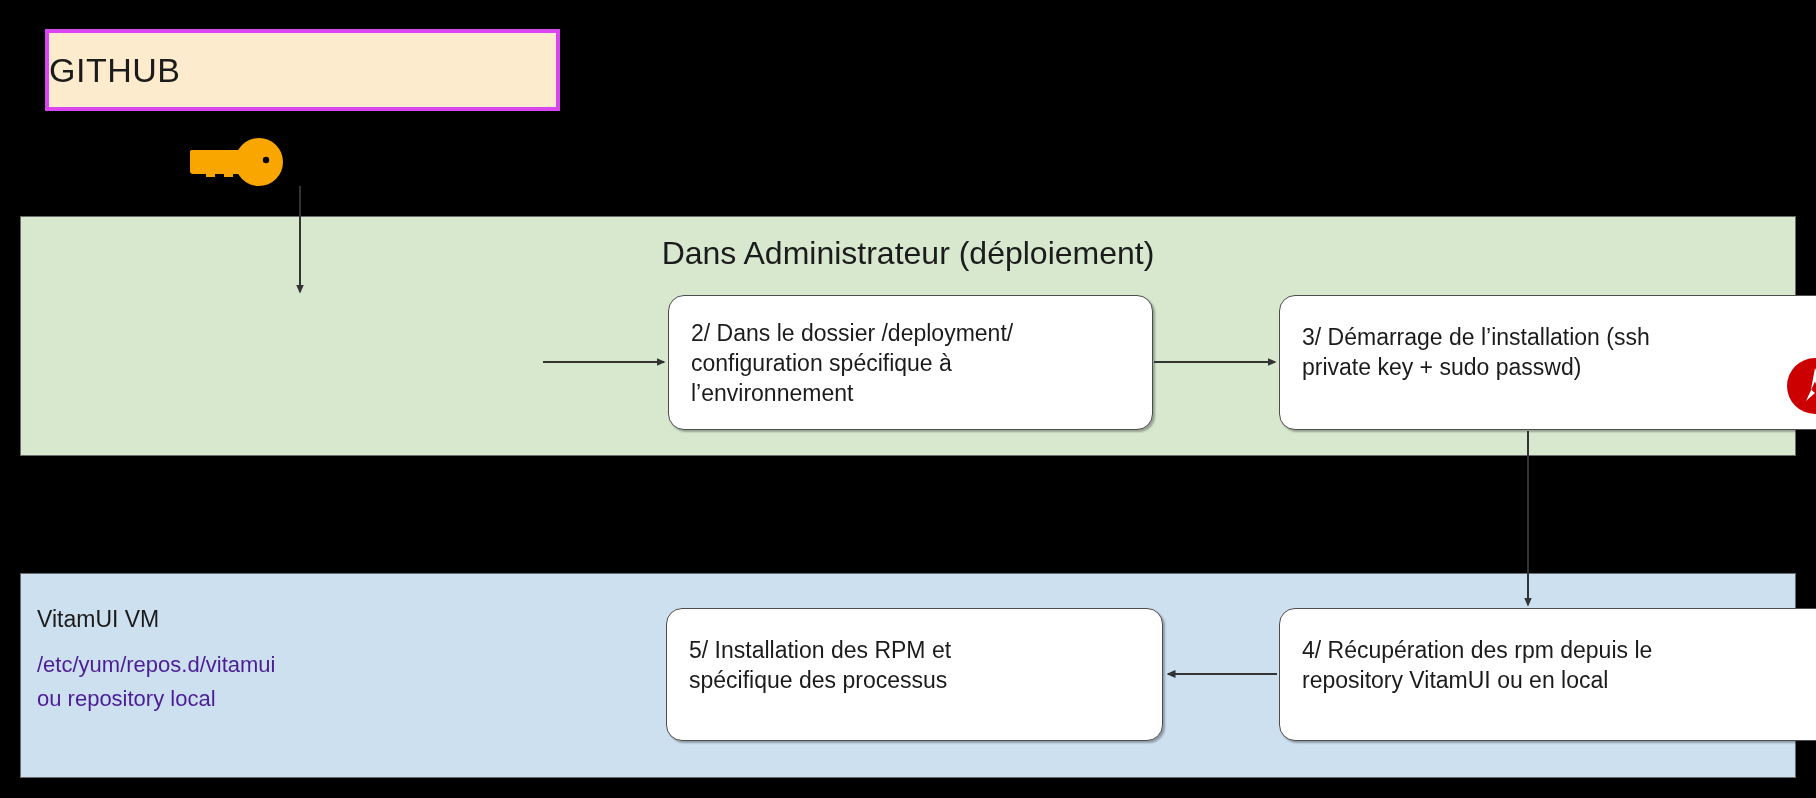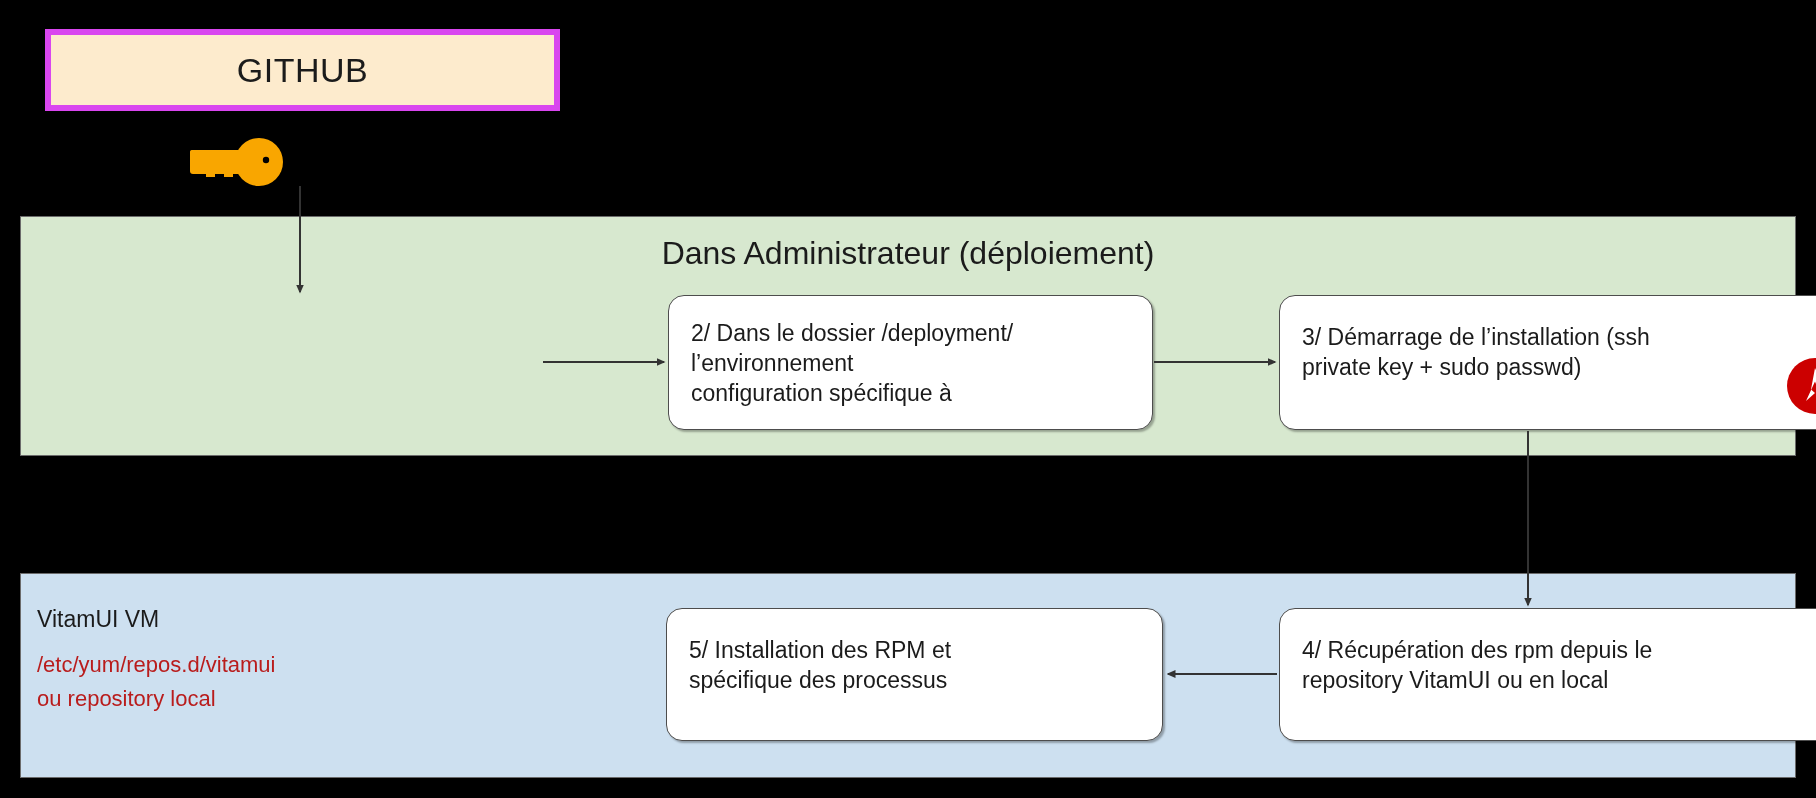--- a/index.html
+++ b/index.html
@@ -21,24 +21,24 @@
   }
 
   
   .github-box {
     position: absolute;
     left: 45px;
     top: 29px;
     width: 515px;
     height: 82px;
     background: #fdebcd;
-    border: 6px solid #d946ef;
+    border: 4px solid #d946ef;
     display: flex;
     align-items: center;
-    justify-content: center;
+    justify-content: flex-start;
     box-sizing: border-box;
   }
   .github-label {
     font-size: 34px;
     color: #1b1b1b;
     letter-spacing: 0.5px;
   }
 
   
   .key-icon {
@@ -83,21 +83,21 @@
     left: 16px;
     top: 32px;
     font-size: 23px;
     color: #1b1b1b;
     white-space: nowrap;
   }
   .vm-sub {
     position: absolute;
     left: 16px;
     font-size: 22px;
-    color: #b91c1c;
+    color: #4c1d95;
     white-space: nowrap;
   }
   .vm-sub-1 { top: 78px; }
   .vm-sub-2 { top: 112px; }
 
   
   .step {
     position: absolute;
     background: #ffffff;
     border: 1px solid #4d4d4d;
@@ -179,22 +179,22 @@
   <div class="band band-vm">
     <div class="vm-heading">VitamUI VM</div>
     <div class="vm-sub vm-sub-1">/etc/yum/repos.d/vitamui</div>
     <div class="vm-sub vm-sub-2">ou repository local</div>
   </div>
 
 
   <div class="step step-2">
     <div class="step-text">
       <span class="step-line">2/ Dans le dossier /deployment/</span>
+      <span class="step-line">configuration spécifique à</span>
       <span class="step-line">l’environnement</span>
-      <span class="step-line">configuration spécifique à</span>
     </div>
   </div>
 
   <div class="step step-3">
     <div class="step-text">
       <span class="step-line">3/  Démarrage de l’installation  (ssh</span>
       <span class="step-line">private key + sudo passwd)</span>
     </div>
     <div class="ansible-logo">
       <svg viewBox="0 0 62 62" width="62" height="62" xmlns="http://www.w3.org/2000/svg">

